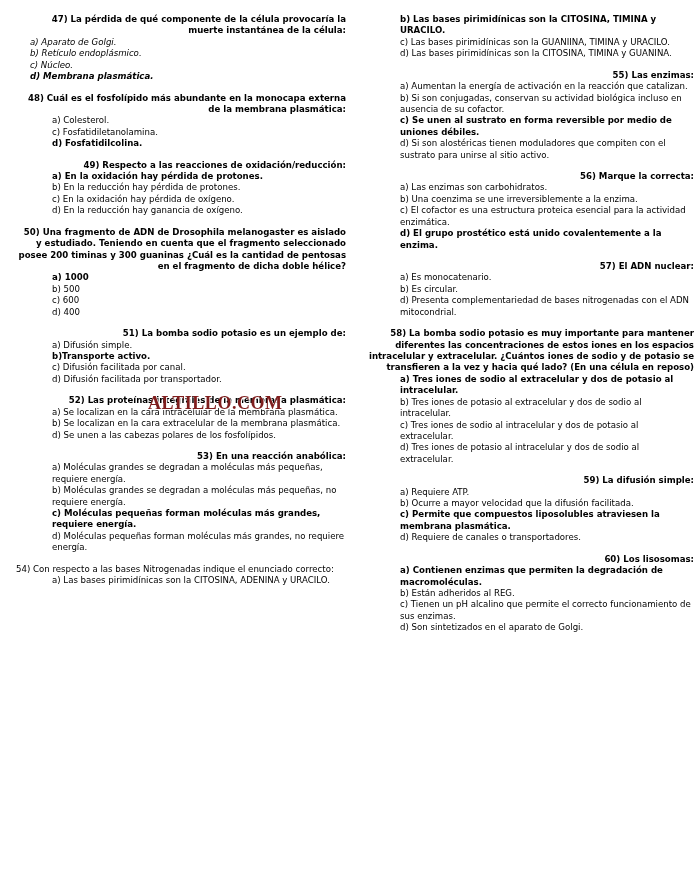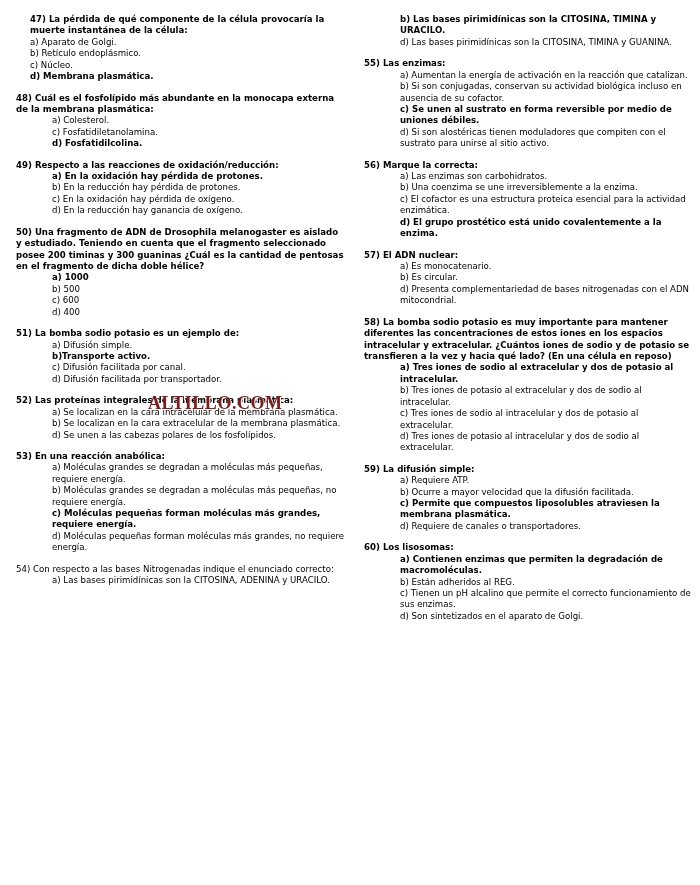--- a/index.html
+++ b/index.html
@@ -36,31 +36,33 @@
   .q {
     margin-bottom: 10px;
   }
   .q-head {
     font-size: 8.6px;
     line-height: 1.33;
     margin-bottom: 0px;
   }
   .q-head.bold {
     font-weight: bold;
+    text-align: right;
   }
   .opt {
     font-size: 8.6px;
     line-height: 1.33;
     padding-left: 36px;
   }
   .opt.bold {
     font-weight: bold;
   }
   .opt.indent {
     padding-left: 14px;
+    font-style: italic;
   }
   .q-head.indent {
     padding-left: 14px;
   }
   .watermark {
     position: absolute;
     left: 148px;
     top: 393px;
     font-family: "Liberation Serif", serif;
     font-size: 18px;
@@ -126,20 +128,21 @@
           <div class="opt">d) Moléculas pequeñas forman moléculas más grandes, no requiere energía.</div>
         </div>
         <div class="q">
           <div class="q-head">54)  Con respecto a las bases Nitrogenadas indique el enunciado correcto:</div>
           <div class="opt">a) Las bases pirimidínicas son la CITOSINA, ADENINA y URACILO.</div>
         </div>
       </div>
     <div class="col" id="col-right">
         <div class="q">
           <div class="opt bold">b) Las bases pirimidínicas son la CITOSINA, TIMINA y URACILO.</div>
+          <div class="opt">c) Las bases pirimidínicas son la GUANIINA, TIMINA y URACILO.</div>
           <div class="opt">d) Las bases pirimidínicas son la CITOSINA, TIMINA y GUANINA.</div>
         </div>
         <div class="q">
           <div class="q-head bold">55)  Las enzimas:</div>
           <div class="opt">a) Aumentan la energía de activación en la reacción que catalizan.</div>
           <div class="opt">b) Si son conjugadas, conservan su actividad biológica incluso en ausencia de su cofactor.</div>
           <div class="opt bold">c) Se unen al sustrato en forma reversible por medio de uniones débiles.</div>
           <div class="opt">d) Si son alostéricas tienen moduladores que compiten con el sustrato para unirse al sitio activo.</div>
         </div>
         <div class="q">

